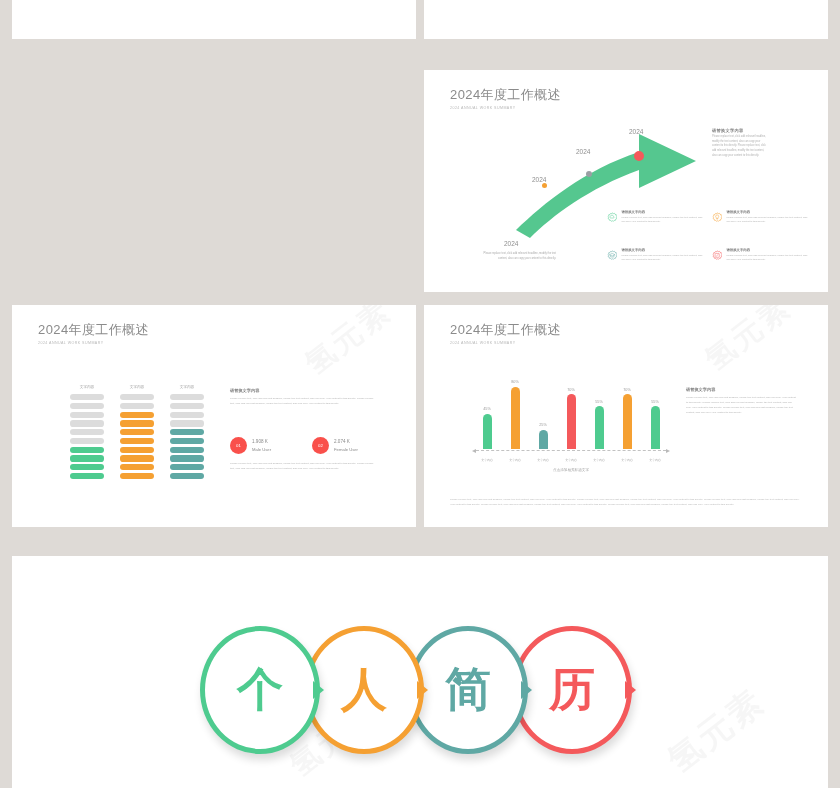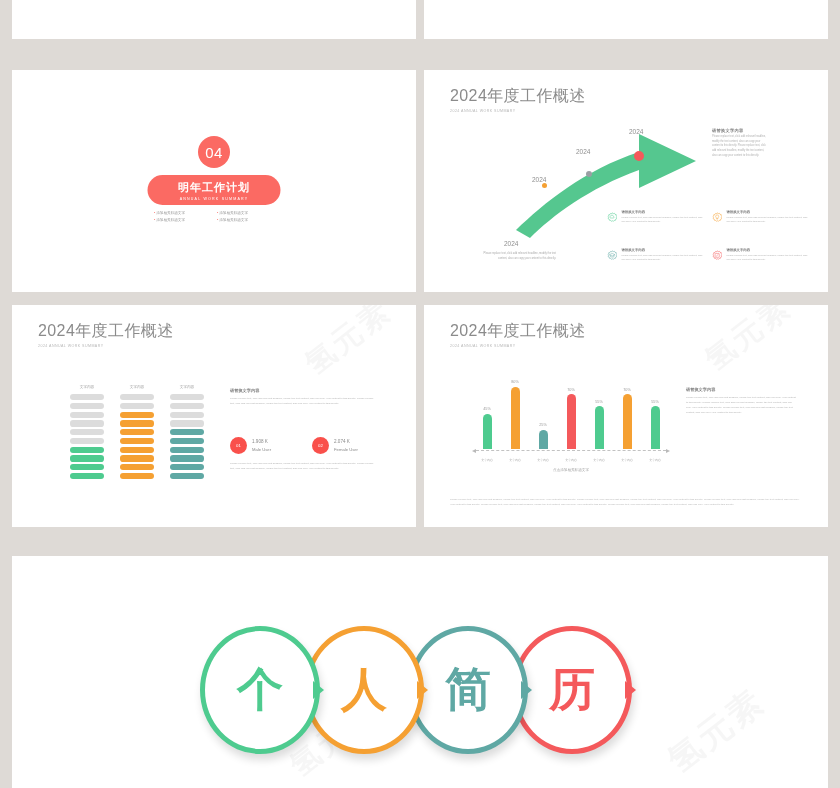--- a/index.html
+++ b/index.html
@@ -47,21 +47,21 @@
     width: 120px;
     display: grid; grid-template-columns: 1fr 1fr; gap: 3px 6px;
   }
   .ch-bullets span {
     font-size: 3.6px; color: #8f8f8f; white-space: nowrap;
   }
   .ch-bullets span::before { content: "• "; color: #fb6a63; }
 
   
   .s-title { position: absolute; left: 26px; top: 16px; }
-  .s-title .cn { font-size: 16px; color: #8b8b8b; letter-spacing: .4px; font-weight: 400; }
+  .s-title .cn { font-size: 13px; color: #8b8b8b; letter-spacing: .4px; font-weight: 400; }
   .s-title .en { font-size: 3.6px; color: #b8b8b8; letter-spacing: .45px; margin-top: 2px; }
 
   
   .arrow-wrap { position: absolute; left: 10px; top: 38px; width: 300px; height: 130px; }
   .yr { position: absolute; font-size: 6.5px; color: #8f8f8f; font-weight: 500; }
   .yr-desc { position: absolute; font-size: 2.6px; line-height: 1.8; color: #aaaaaa; width: 82px; text-align: right;}
   .head-block { position: absolute; }
   .head-block .h { font-size: 4.2px; color: #7d7d7d; font-weight: bold; letter-spacing: .3px;}
   .head-block .p { font-size: 2.55px; line-height: 1.85; color: #b0b0b0; margin-top: 2px; }
 
@@ -155,33 +155,20 @@
     
     
     
     
 
     
     
     
   </div>
 
-  <div class="slide row2L">
-    <div class="ch-circle">04</div>
-    <div class="ch-pill">
-      <div class="cn">明年工作计划</div>
-      <div class="en">ANNUAL WORK SUMMARY</div>
-    </div>
-    <div class="ch-bullets">
-      <span>添加相关标题文字</span>
-      <span>添加相关标题文字</span>
-      <span>添加相关标题文字</span>
-      <span>添加相关标题文字</span>
-    </div>
-  </div>
 
   <div class="slide row2R">
     <div class="s-title">
       <div class="cn">2024年度工作概述</div>
       <div class="en">2024 ANNUAL WORK SUMMARY</div>
     </div>
 
     <svg class="arrow-wrap" viewBox="0 0 300 130">
       <path d="M82 122 C 110 95, 150 62, 205 44 L 205 26 L 262 53 L 205 80 L 205 62
                C 155 80, 118 108, 96 130 Z" fill="#55c78f"></path>

